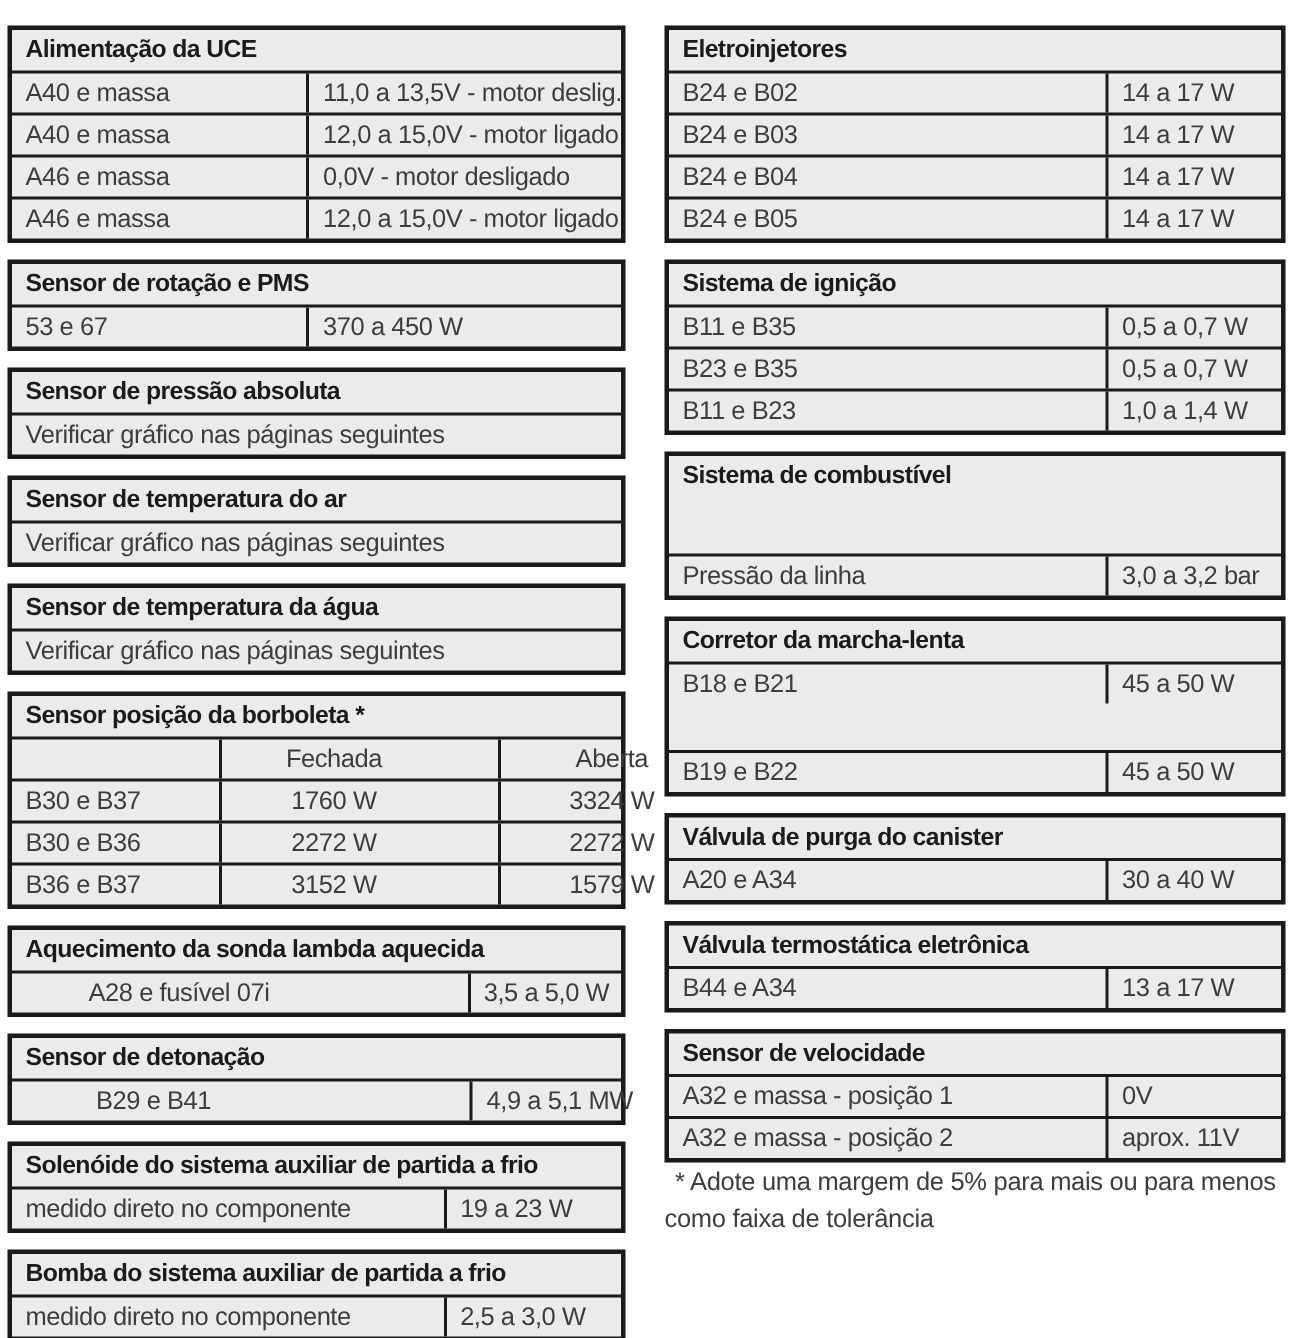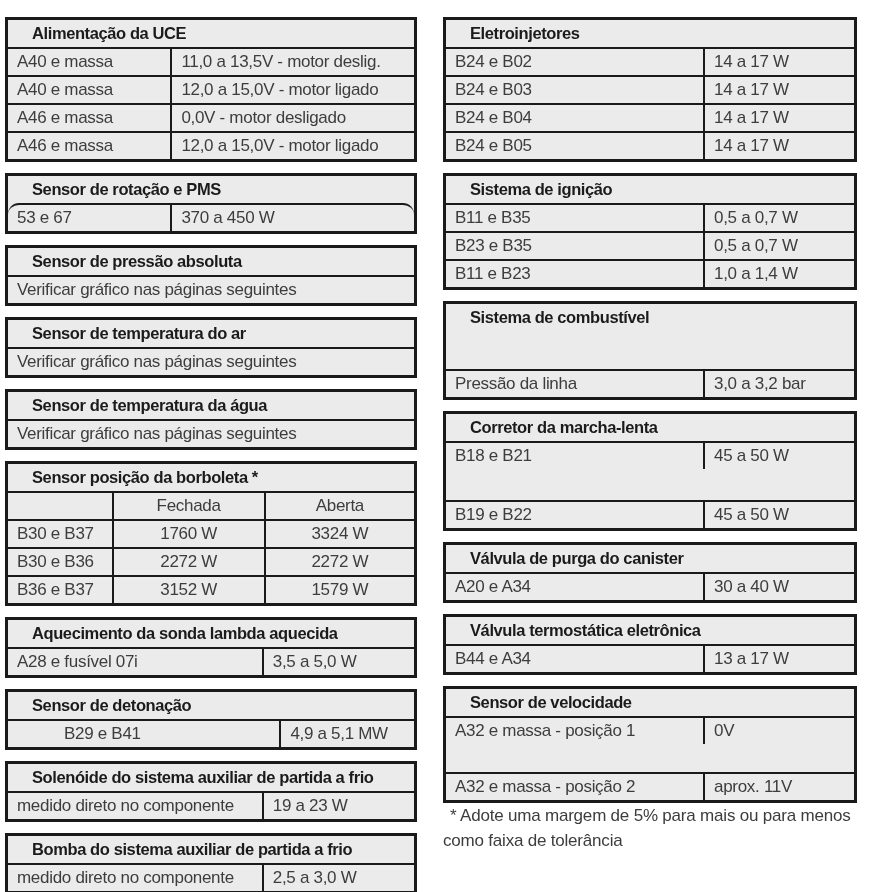--- a/index.html
+++ b/index.html
@@ -26,27 +26,28 @@
     border: 3px solid var(--border, #1a1a1a);
     background: var(--cell-bg, #ebebeb);
   }
   .tbl-title {
     height: 27px;
     line-height: 26px;
     font-weight: bold;
     font-size: 16.5px;
     letter-spacing: -0.4px;
     color: var(--title-text, #1b1b1b);
-    padding-left: 24px;
+    padding-left: 9px;
     white-space: nowrap;
     overflow: hidden;
   }
   .tbl-row {
     display: grid;
     border-top: 2px solid var(--border, #1a1a1a);
+    gap: 34px;
   }
   .cell {
     height: 26px;
     line-height: 26px;
     font-size: 17px;
     letter-spacing: -0.3px;
     color: var(--body-text, #3d3d3d);
     padding-left: 9px;
     white-space: nowrap;
     overflow: hidden;
@@ -81,21 +82,21 @@
             <div class="cell">A46 e massa</div>
             <div class="cell">0,0V - motor desligado</div>
           </div>
           <div class="tbl-row" style="grid-template-columns: 40% 60%;">
             <div class="cell">A46 e massa</div>
             <div class="cell">12,0 a 15,0V - motor ligado</div>
           </div>
         </div>
         <div class="spec-table">
           <div class="tbl-title">Sensor de rotação e PMS</div>
-          <div class="tbl-row" style="grid-template-columns: 40% 60%; border-radius: 11px;">
+          <div class="tbl-row" style="grid-template-columns: 40% 60%;">
             <div class="cell">53 e 67</div>
             <div class="cell">370 a 450 W</div>
           </div>
         </div>
         <div class="spec-table">
           <div class="tbl-title">Sensor de pressão absoluta</div>
           <div class="tbl-row" style="grid-template-columns: 100%;">
             <div class="cell">Verificar gráfico nas páginas seguintes</div>
           </div>
         </div>
@@ -129,21 +130,21 @@
             <div class="cell center">2272 W</div>
           </div>
           <div class="tbl-row" style="grid-template-columns: 25.5% 37.5% 37%;">
             <div class="cell">B36 e B37</div>
             <div class="cell center">3152 W</div>
             <div class="cell center">1579 W</div>
           </div>
         </div>
         <div class="spec-table">
           <div class="tbl-title">Aquecimento da sonda lambda aquecida</div>
-          <div class="tbl-row" style="grid-template-columns: 62.5% 37.5%;">
+          <div class="tbl-row" style="grid-template-columns: 62.5% 37.5%; padding-left: 42px;">
             <div class="cell">A28 e fusível 07i</div>
             <div class="cell">3,5 a 5,0 W</div>
           </div>
         </div>
         <div class="spec-table">
           <div class="tbl-title">Sensor de detonação</div>
           <div class="tbl-row" style="grid-template-columns: 62.5% 37.5%; padding-left: 47px;">
             <div class="cell">B29 e B41</div>
             <div class="cell">4,9 a 5,1 MW</div>
           </div>
@@ -231,21 +232,21 @@
             <div class="cell">B44 e A34</div>
             <div class="cell">13 a 17 W</div>
           </div>
         </div>
         <div class="spec-table">
           <div class="tbl-title">Sensor de velocidade</div>
           <div class="tbl-row" style="grid-template-columns: 63% 37%;">
             <div class="cell">A32 e massa - posição 1</div>
             <div class="cell">0V</div>
           </div>
-          <div class="tbl-row" style="grid-template-columns: 63% 37%; margin-top: 28px;">
+          <div class="tbl-row" style="grid-template-columns: 63% 37%;">
             <div class="cell">A32 e massa - posição 2</div>
             <div class="cell">aprox. 11V</div>
           </div>
         </div>
       </div>
     <div class="footnote">
       <div class="l1">* Adote uma margem de 5% para mais ou para menos</div>
       <div class="l2">como faixa de tolerância</div>
     </div>
   </div>

